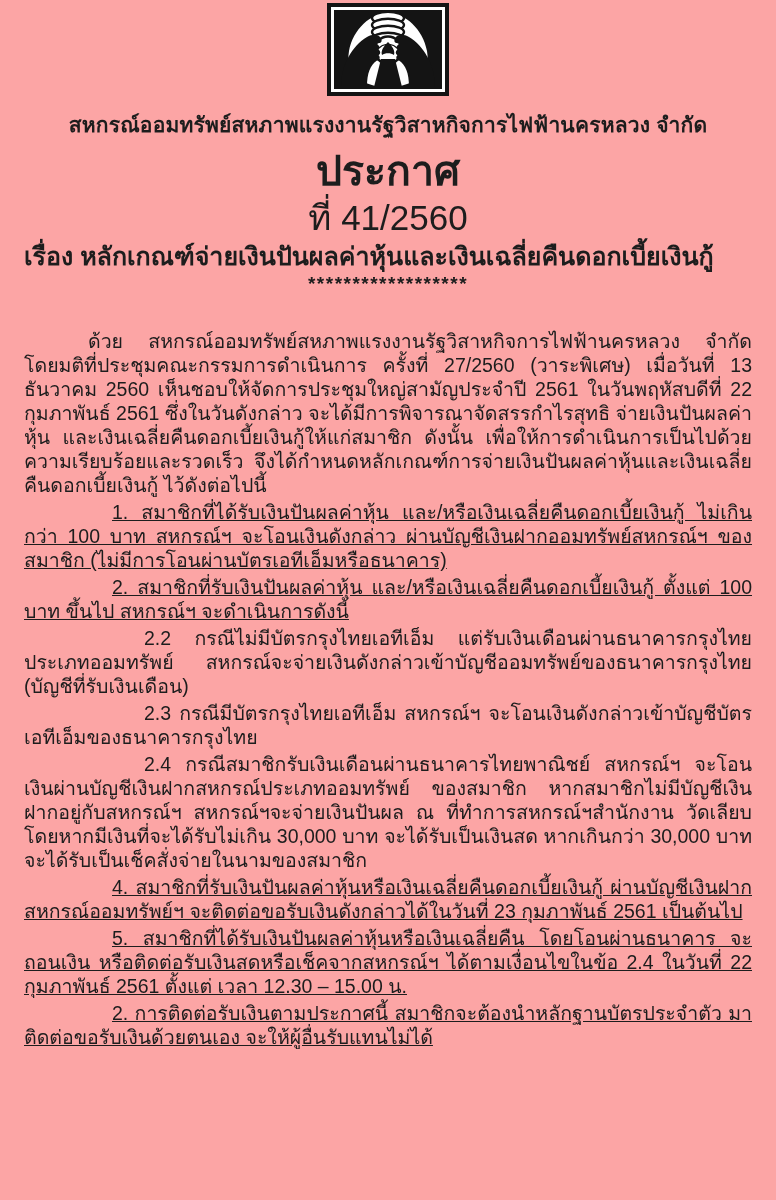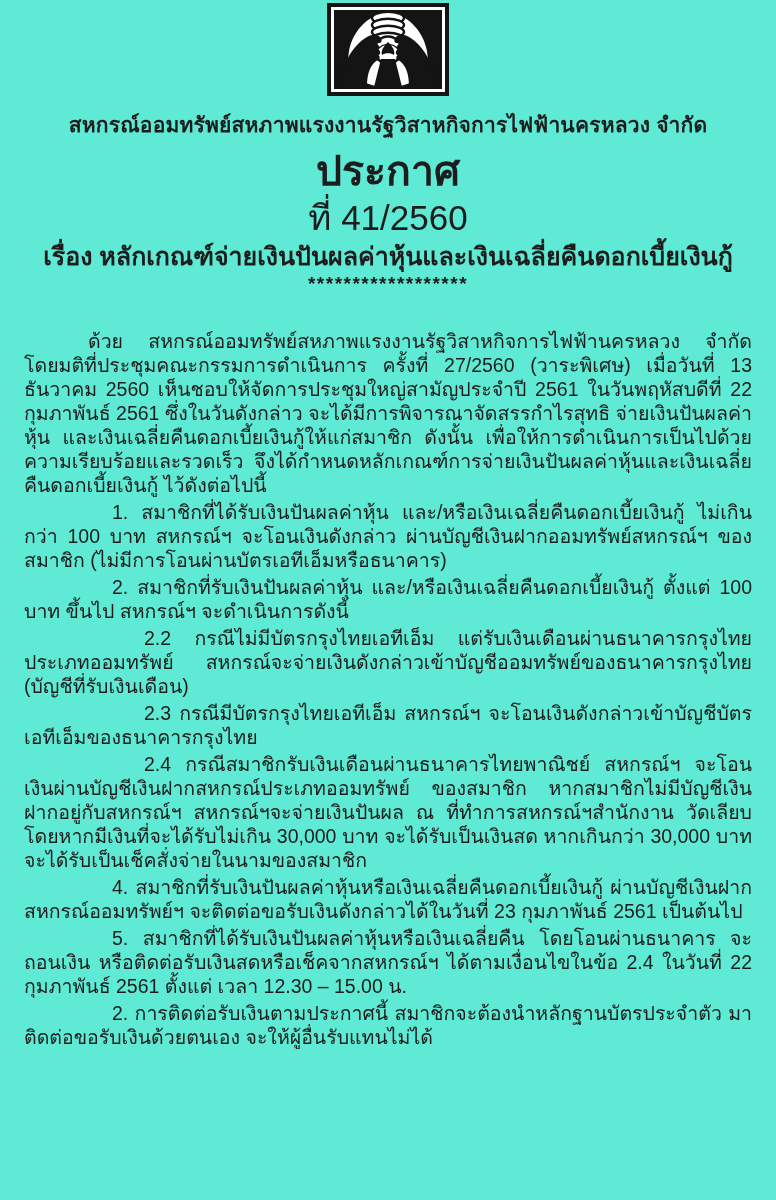--- a/index.html
+++ b/index.html
@@ -7,53 +7,53 @@
   body {
     width: 776px; height: 1200px;
     font-family: "Liberation Sans", "DejaVu Sans", sans-serif;
     color: #1d1d1d;
     overflow: hidden;
   }
   .page {
     position: relative;
     width: 776px; height: 1200px;
     padding: 3px 24px 0 24px;
-    background: #5eead4;
+    background: #fca5a5;
   }
   .logo-wrap { text-align: center; }
   .logo-wrap svg { display: inline-block; }
   .org-name {
     text-align: center; font-weight: 700; font-size: 21px;
     margin-top: 8px; letter-spacing: 0.2px;
   }
   .doc-title {
     text-align: center; font-weight: 700; font-size: 41px;
     margin-top: 6px; line-height: 1.2;
   }
   .doc-number {
     text-align: center; font-weight: 400; font-size: 35px;
     margin-top: 2px; line-height: 1.15;
   }
   .doc-subject {
-    text-align: center; font-weight: 700; font-size: 25px;
+    font-weight: 700; font-size: 25px;
     margin-top: 3px; line-height: 1.2;
   }
   .stars {
     text-align: center; font-weight: 700; font-size: 19px;
     letter-spacing: 1.5px; margin-top: 2px;
   }
   .body-text { margin-top: 34px; }
   .body-text p {
     font-size: 19.5px; line-height: 24px;
     text-align: justify;
     margin-bottom: 3px;
     word-break: normal;
   }
   p.indent-intro   { text-indent: 64px; }
-  p.indent-item    { text-indent: 88px; }
+  p.indent-item    { text-indent: 88px; text-decoration: underline; }
   p.indent-subitem { text-indent: 120px; }
 </style>
 </head>
 <body>
 
 <div class="page">
 
   <div class="logo-wrap">
     <svg width="122" height="93" viewBox="0 0 122 93" xmlns="http://www.w3.org/2000/svg">
       <rect x="2" y="2" width="118" height="89" fill="#ffffff" stroke="#141414" stroke-width="4"></rect>

